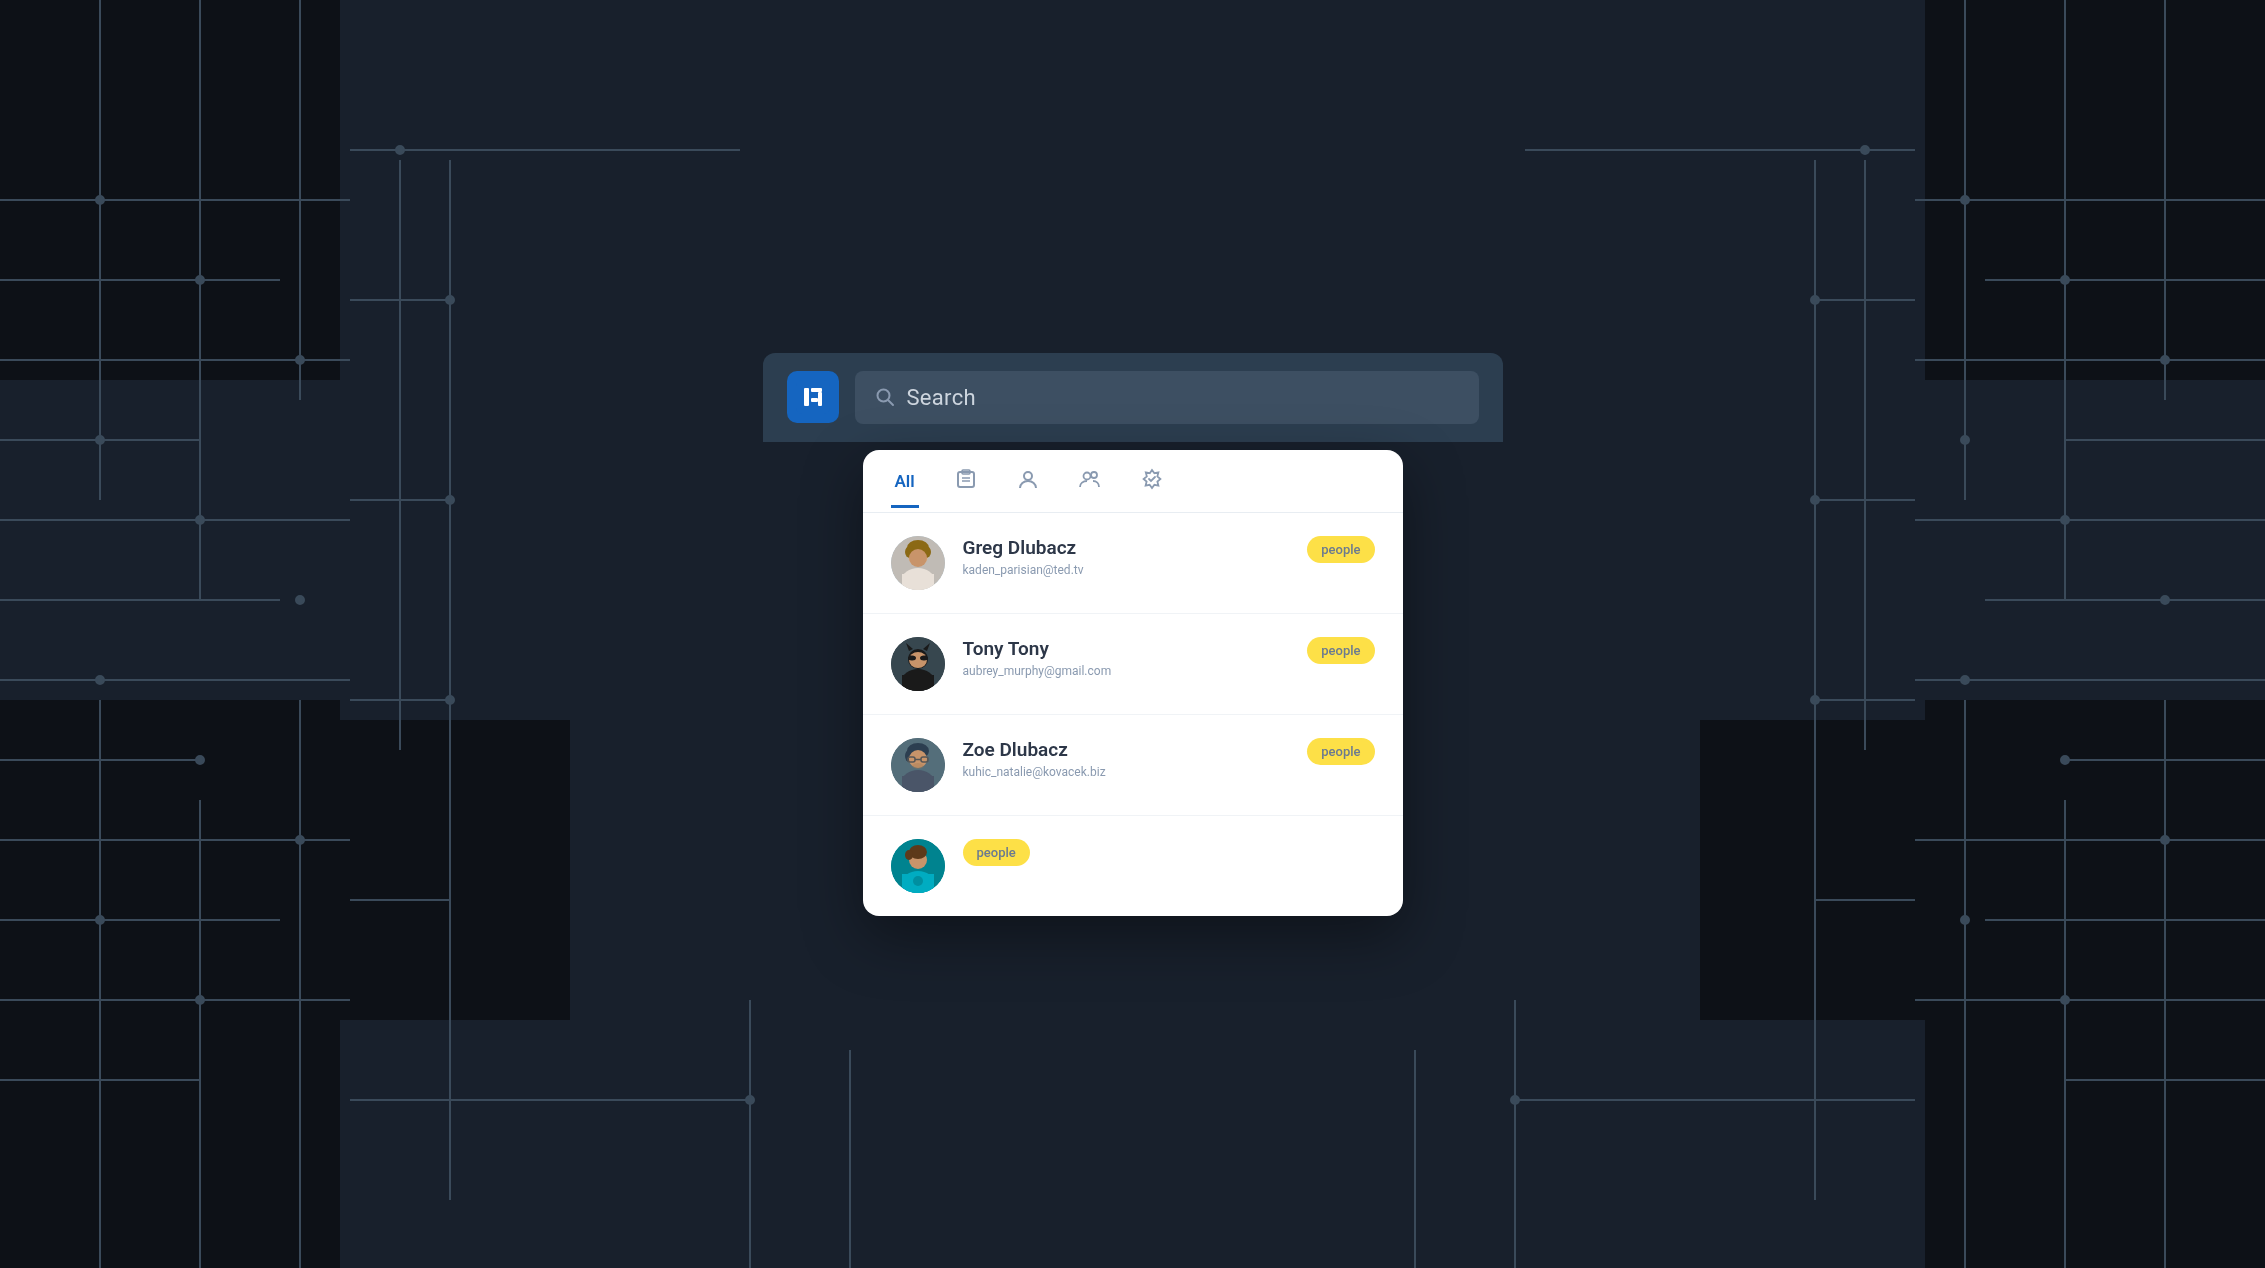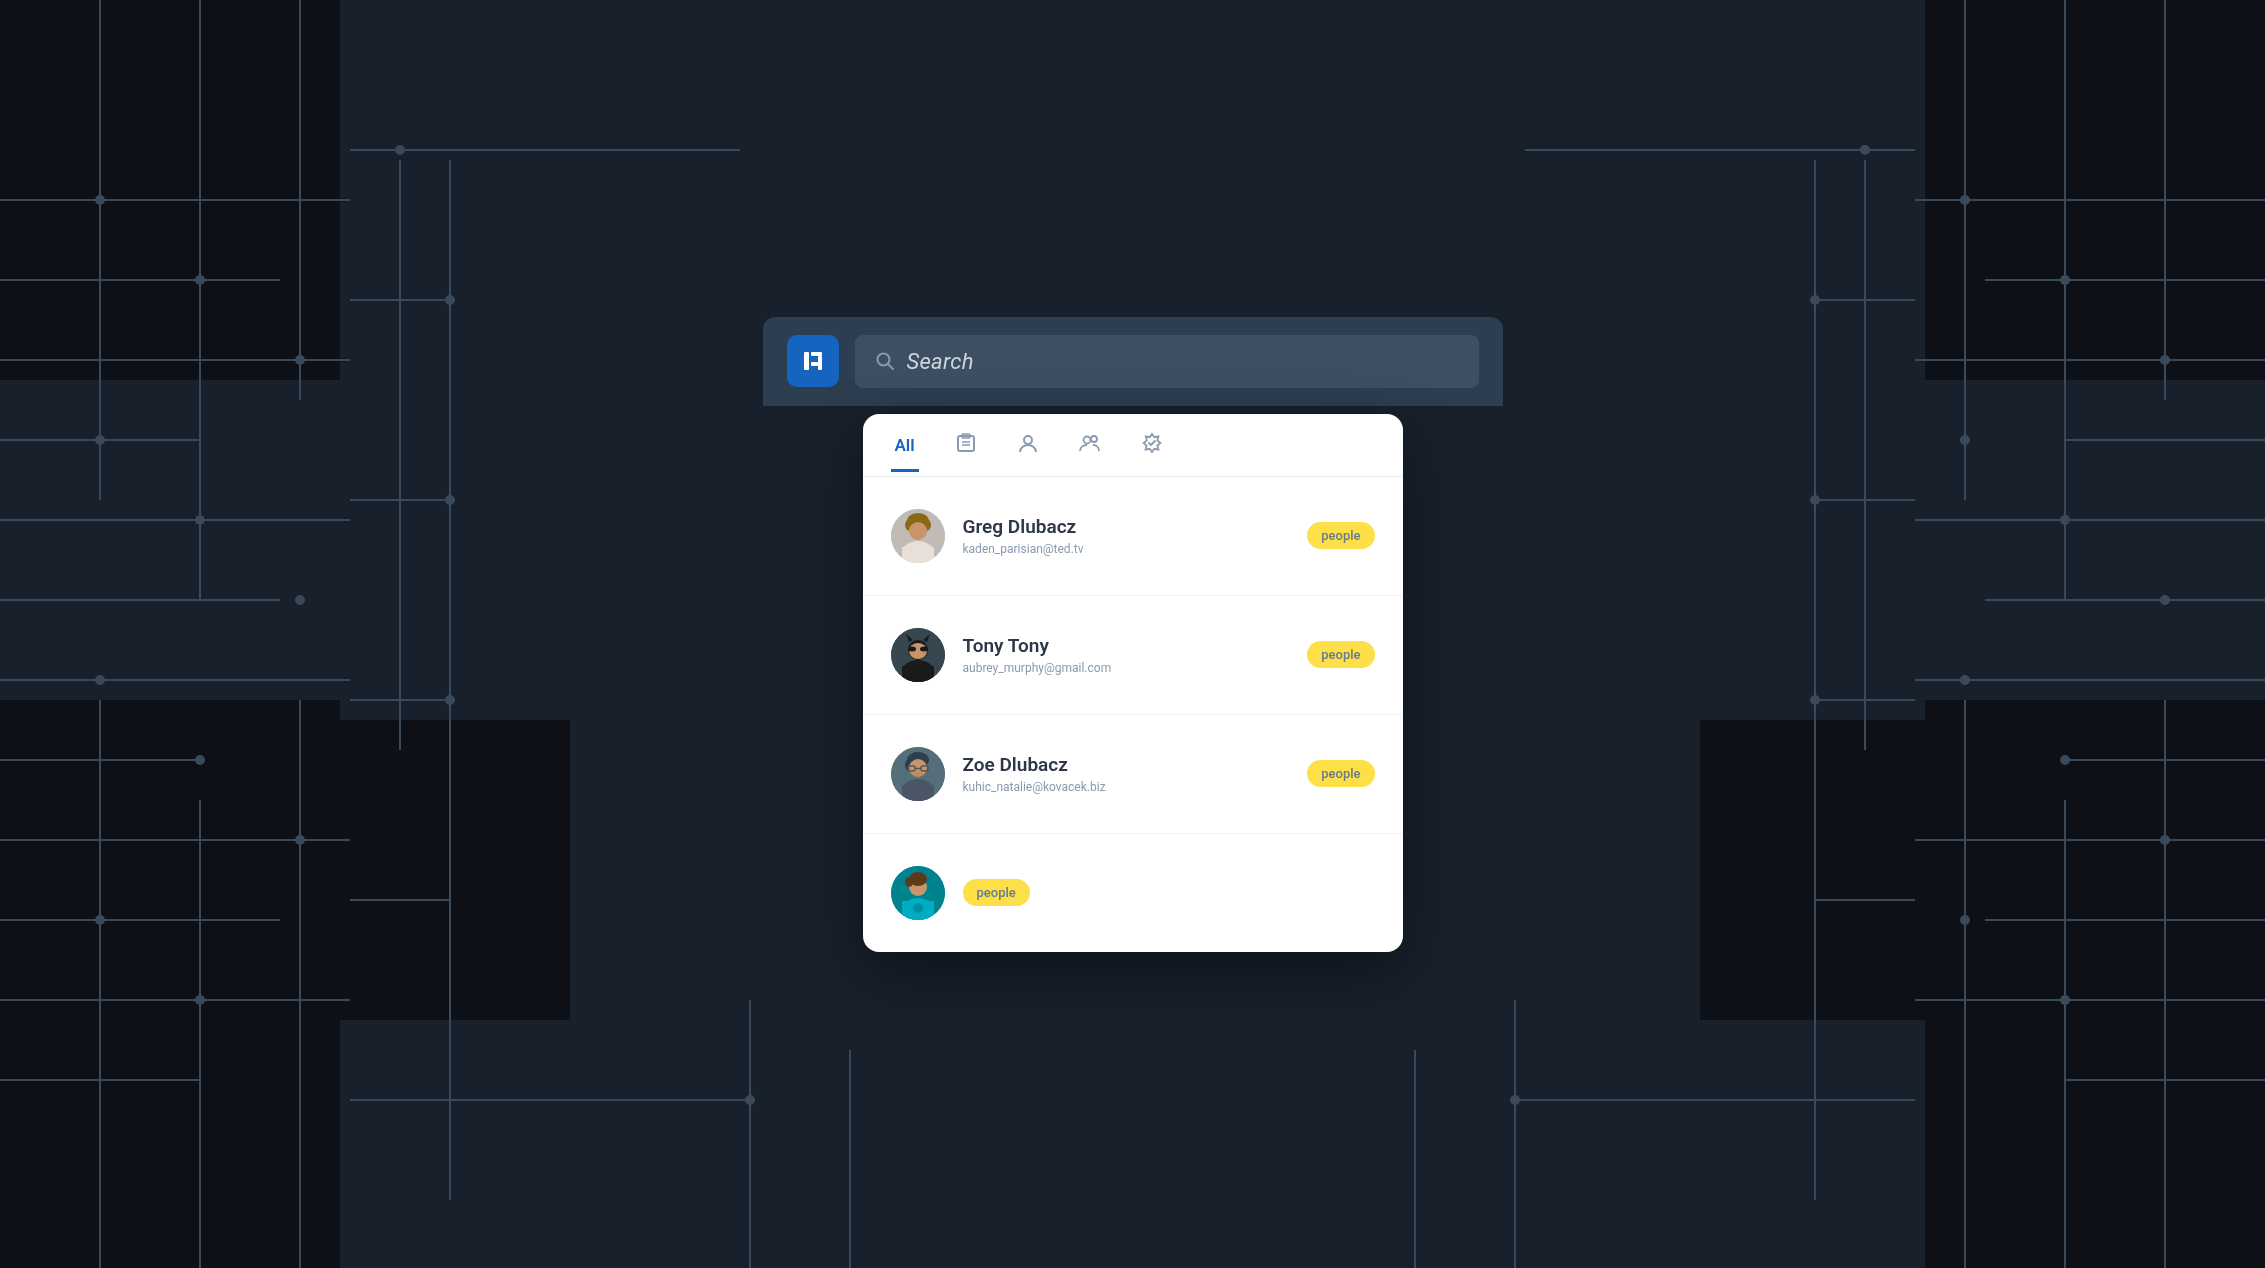--- a/index.html
+++ b/index.html
@@ -39,21 +39,20 @@
 
     
     .header-bar {
       width: 740px;
       background: #2c3e50;
       border-radius: 12px 12px 0 0;
       padding: 18px 24px;
       display: flex;
       align-items: center;
       gap: 16px;
-      font-style: italic;
     }
 
     .app-logo {
       width: 52px;
       height: 52px;
       background: #1565c0;
       border-radius: 10px;
       display: flex;
       align-items: center;
       justify-content: center;
@@ -131,22 +130,22 @@
       font-size: 20px;
     }
 
     
     .results-list {
       padding: 0;
     }
 
     .result-item {
       display: flex;
-      align-items: center;
-      padding: 32px 28px;
+      align-items: flex-start;
+      padding: 23px 28px;
       border-bottom: 1px solid #f0f3f6;
       cursor: pointer;
       transition: background 0.15s;
     }
 
     .result-item:last-child {
       border-bottom: none;
     }
 
     .avatar {

